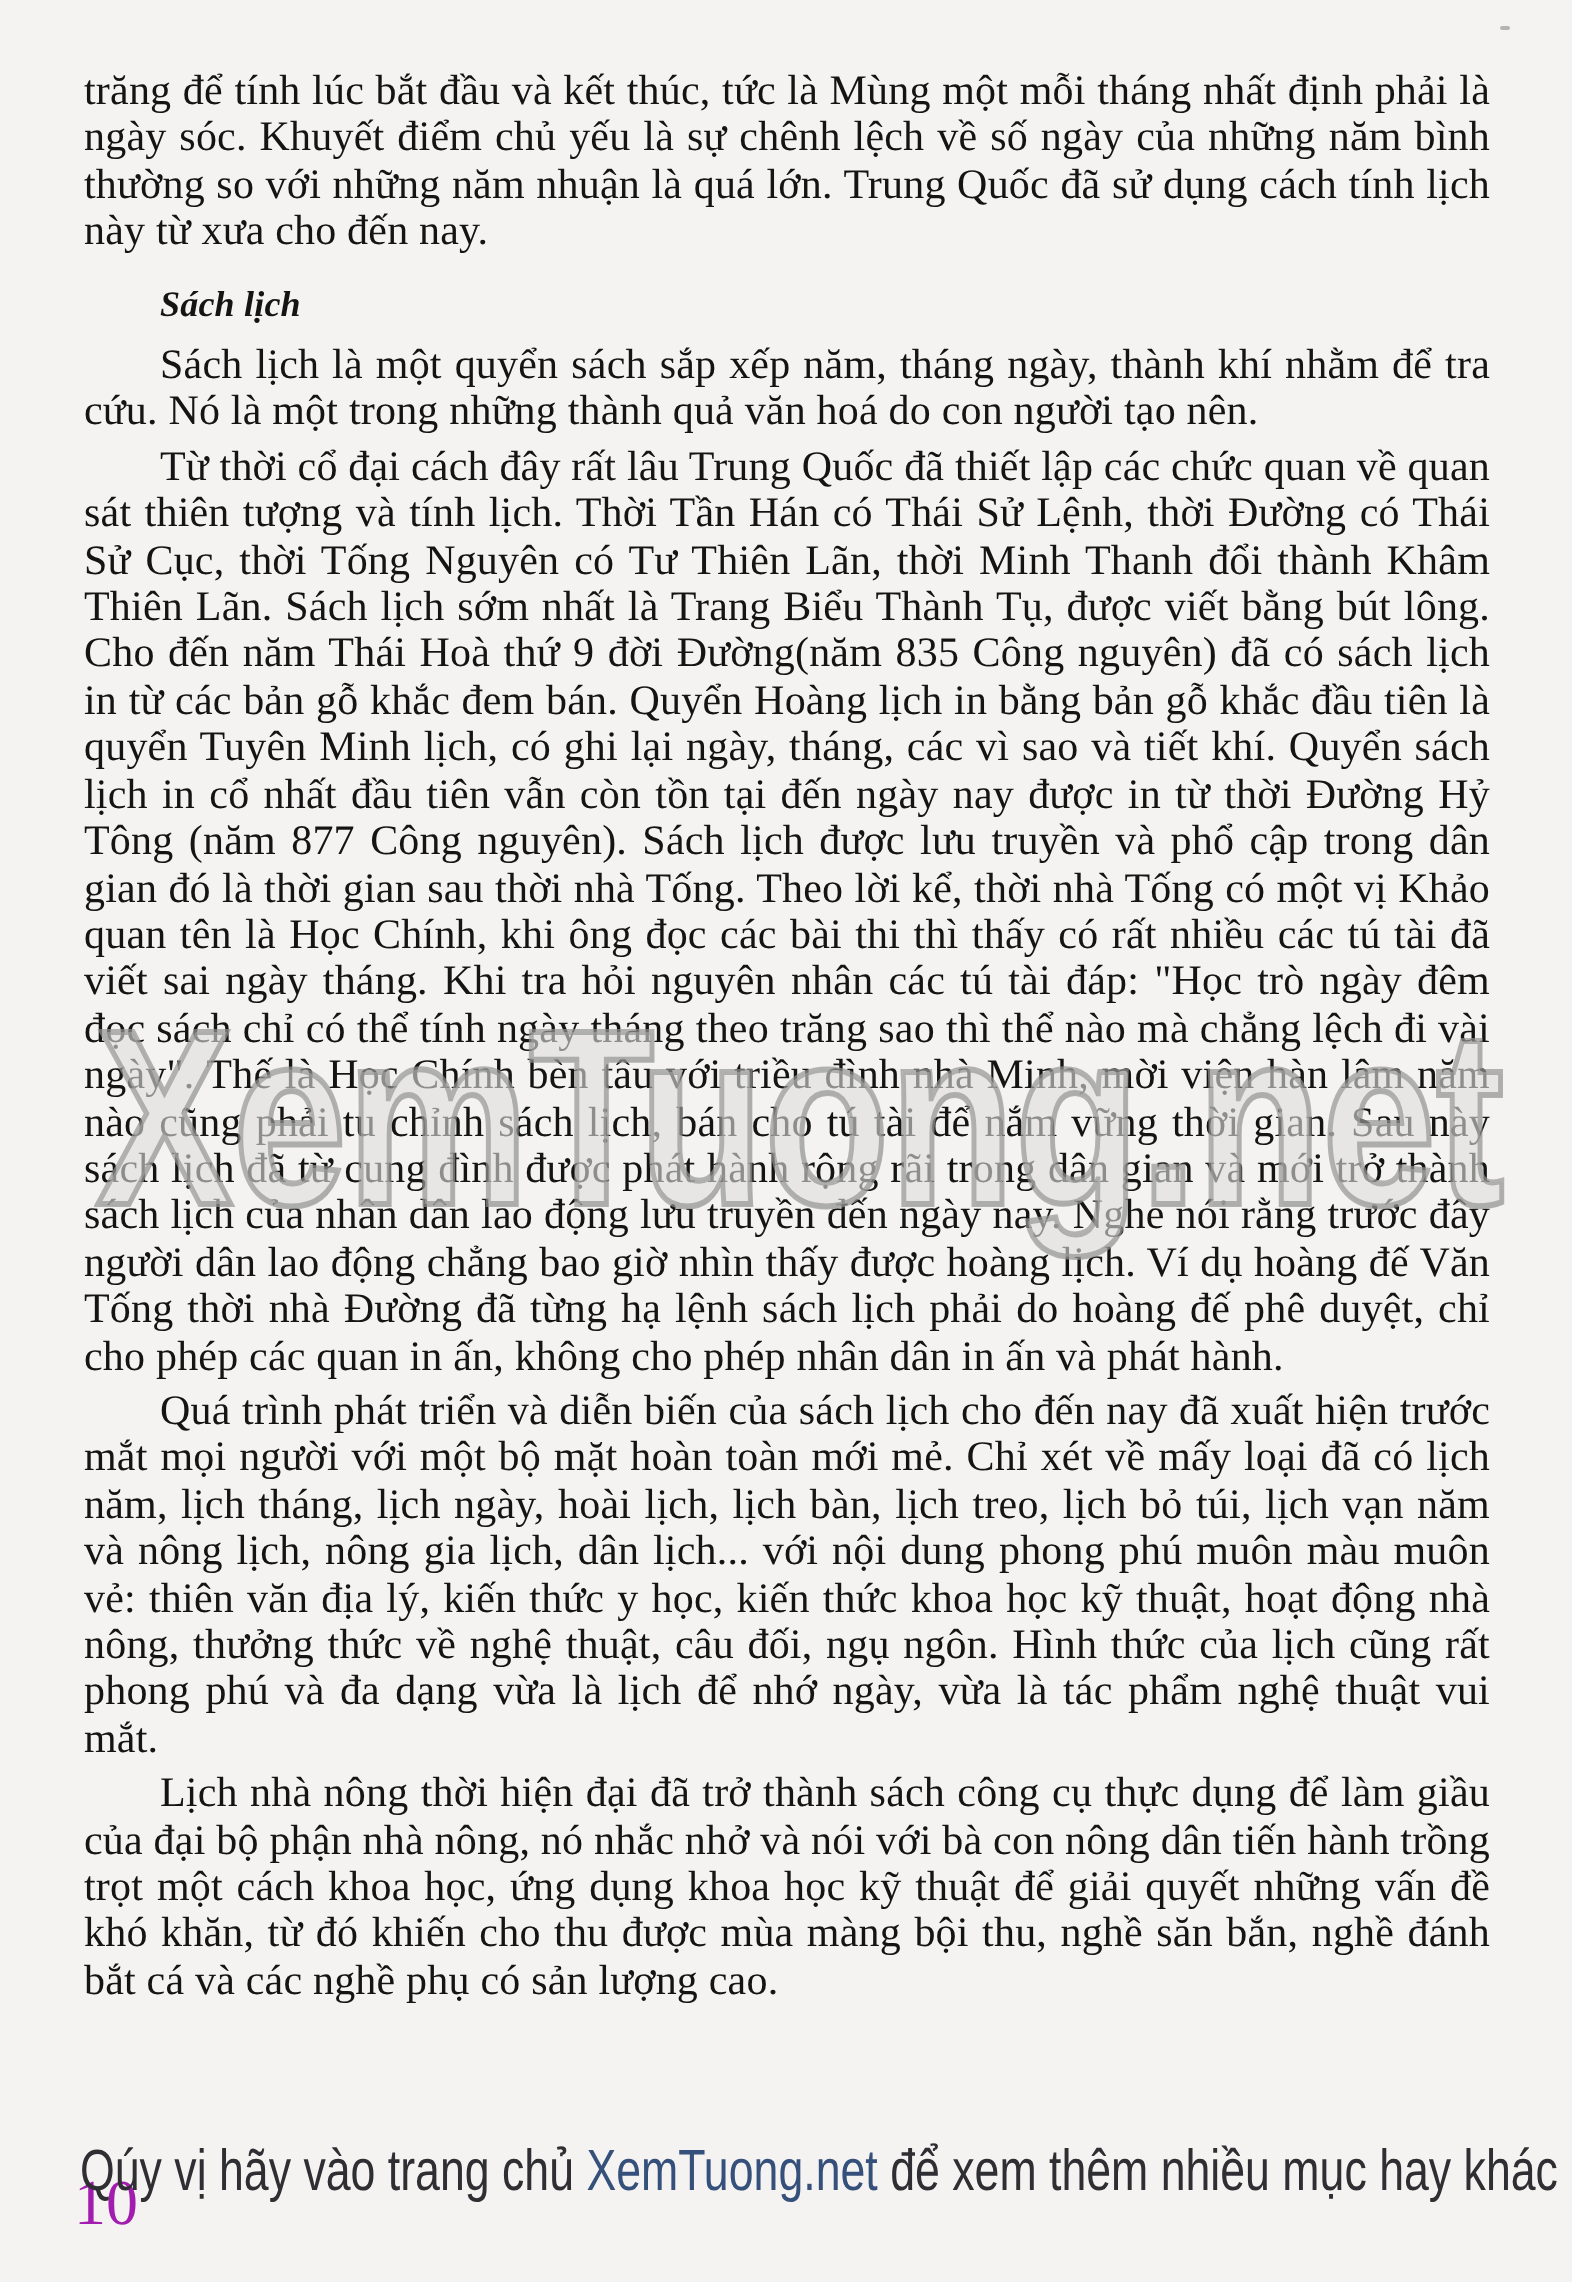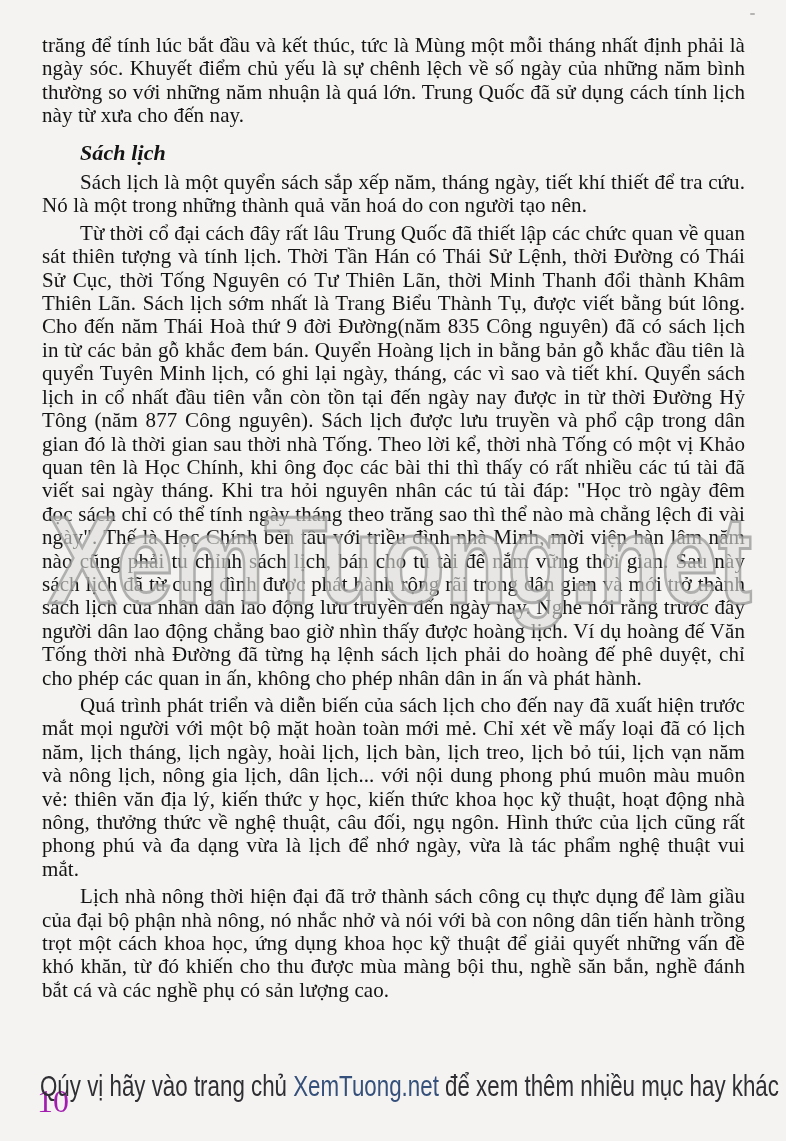--- a/index.html
+++ b/index.html
@@ -26,21 +26,21 @@
     letter-spacing: 0.1px;
   }
 
   .para {
     margin: 0 1px 4px 0;
     text-indent: 38px;
   }
   .para.continuation { text-indent: 0; }
 
   .heading {
-    font-size: 22px;
+    font-size: 18px;
     font-weight: bold;
     font-style: italic;
     margin: 13px 0 7px 38px;
     text-align: left;
   }
 
   .watermark {
     position: absolute;
     top: 497px;
     left: 48px;
@@ -96,21 +96,21 @@
 </head>
 <body>
 
 <div class="page">
 
   <main class="content">
     <p class="para continuation">trăng để tính lúc bắt đầu và kết thúc, tức là Mùng một mỗi tháng nhất định phải là ngày sóc. Khuyết điểm chủ yếu là sự chênh lệch về số ngày của những năm bình thường so với những năm nhuận là quá lớn. Trung Quốc đã sử dụng cách tính lịch này từ xưa cho đến nay.</p>
 
     <h2 class="heading">Sách lịch</h2>
 
-    <p class="para">Sách lịch là một quyển sách sắp xếp năm, tháng ngày, tiết khí thiết để tra cứu. Nó là một trong những thành quả văn hoá do con người tạo nên.</p>
+    <p class="para">Sách lịch là một quyển sách sắp xếp năm, tháng ngày, thành khí nhằm để tra cứu. Nó là một trong những thành quả văn hoá do con người tạo nên.</p>
 
 
     <p class="para">Từ thời cổ đại cách đây rất lâu Trung Quốc đã thiết lập các chức quan về quan sát thiên tượng và tính lịch. Thời Tần Hán có Thái Sử Lệnh, thời Đường có Thái Sử Cục, thời Tống Nguyên có Tư Thiên Lãn, thời Minh Thanh đổi thành Khâm Thiên Lãn. Sách lịch sớm nhất là Trang Biểu Thành Tụ, được viết bằng bút lông. Cho đến năm Thái Hoà thứ 9 đời Đường(năm 835 Công nguyên) đã có sách lịch in từ các bản gỗ khắc đem bán. Quyển Hoàng lịch in bằng bản gỗ khắc đầu tiên là quyển Tuyên Minh lịch, có ghi lại ngày, tháng, các vì sao và tiết khí. Quyển sách lịch in cổ nhất đầu tiên vẫn còn tồn tại đến ngày nay được in từ thời Đường Hỷ Tông (năm 877 Công nguyên). Sách lịch được lưu truyền và phổ cập trong dân gian đó là thời gian sau thời nhà Tống. Theo lời kể, thời nhà Tống có một vị Khảo quan tên là Học Chính, khi ông đọc các bài thi thì thấy có rất nhiều các tú tài đã viết sai ngày tháng. Khi tra hỏi nguyên nhân các tú tài đáp: "Học trò ngày đêm đọc sách chỉ có thể tính ngày tháng theo trăng sao thì thể nào mà chẳng lệch đi vài ngày". Thế là Học Chính bèn tâu với triều đình nhà Minh, mời viện hàn lâm năm nào cũng phải tu chỉnh sách lịch, bán cho tú tài để nắm vững thời gian. Sau này sách lịch đã từ cung đình được phát hành rộng rãi trong dân gian và mới trở thành sách lịch của nhân dân lao động lưu truyền đến ngày nay. Nghe nói rằng trước đây người dân lao động chẳng bao giờ nhìn thấy được hoàng lịch. Ví dụ hoàng đế Văn Tống thời nhà Đường đã từng hạ lệnh sách lịch phải do hoàng đế phê duyệt, chỉ cho phép các quan in ấn, không cho phép nhân dân in ấn và phát hành.</p>
 
     <p class="para">Quá trình phát triển và diễn biến của sách lịch cho đến nay đã xuất hiện trước mắt mọi người với một bộ mặt hoàn toàn mới mẻ. Chỉ xét về mấy loại đã có lịch năm, lịch tháng, lịch ngày, hoài lịch, lịch bàn, lịch treo, lịch bỏ túi, lịch vạn năm và nông lịch, nông gia lịch, dân lịch... với nội dung phong phú muôn màu muôn vẻ: thiên văn địa lý, kiến thức y học, kiến thức khoa học kỹ thuật, hoạt động nhà nông, thưởng thức về nghệ thuật, câu đối, ngụ ngôn. Hình thức của lịch cũng rất phong phú và đa dạng vừa là lịch để nhớ ngày, vừa là tác phẩm nghệ thuật vui mắt.</p>
 
     <p class="para">Lịch nhà nông thời hiện đại đã trở thành sách công cụ thực dụng để làm giầu của đại bộ phận nhà nông, nó nhắc nhở và nói với bà con nông dân tiến hành trồng trọt một cách khoa học, ứng dụng khoa học kỹ thuật để giải quyết những vấn đề khó khăn, từ đó khiến cho thu được mùa màng bội thu, nghề săn bắn, nghề đánh bắt cá và các nghề phụ có sản lượng cao.</p>
   </main>
 
   <div class="watermark">XemTuong.net</div>

